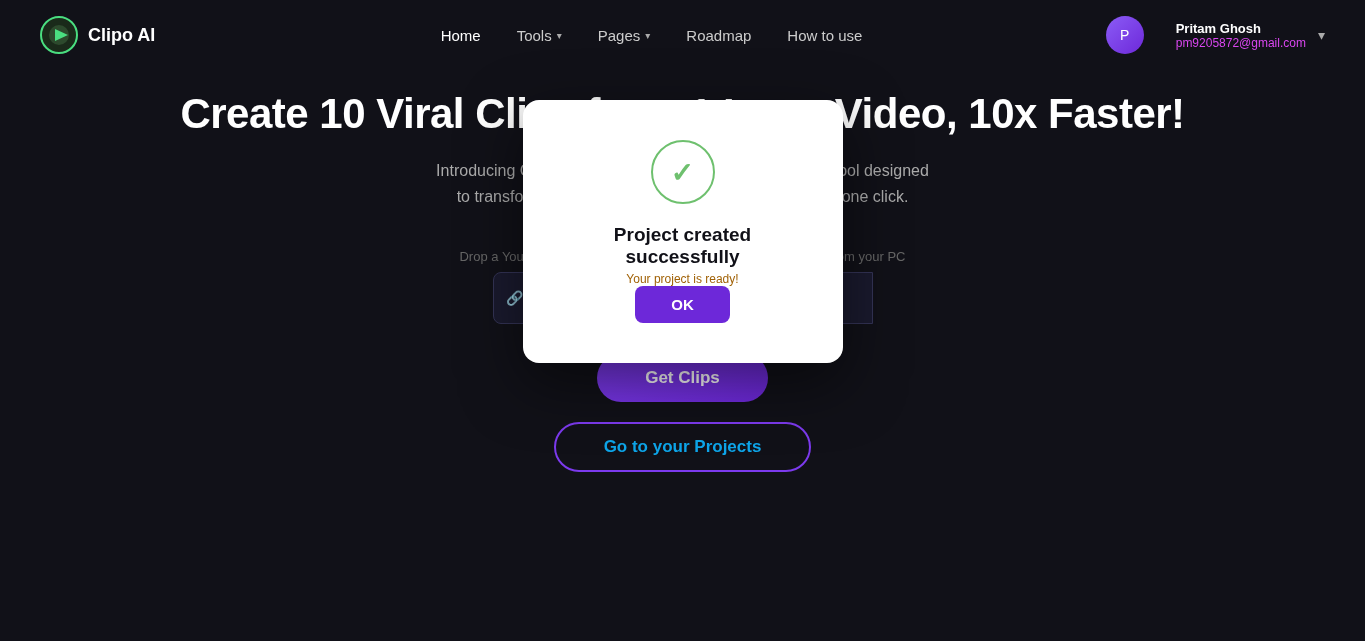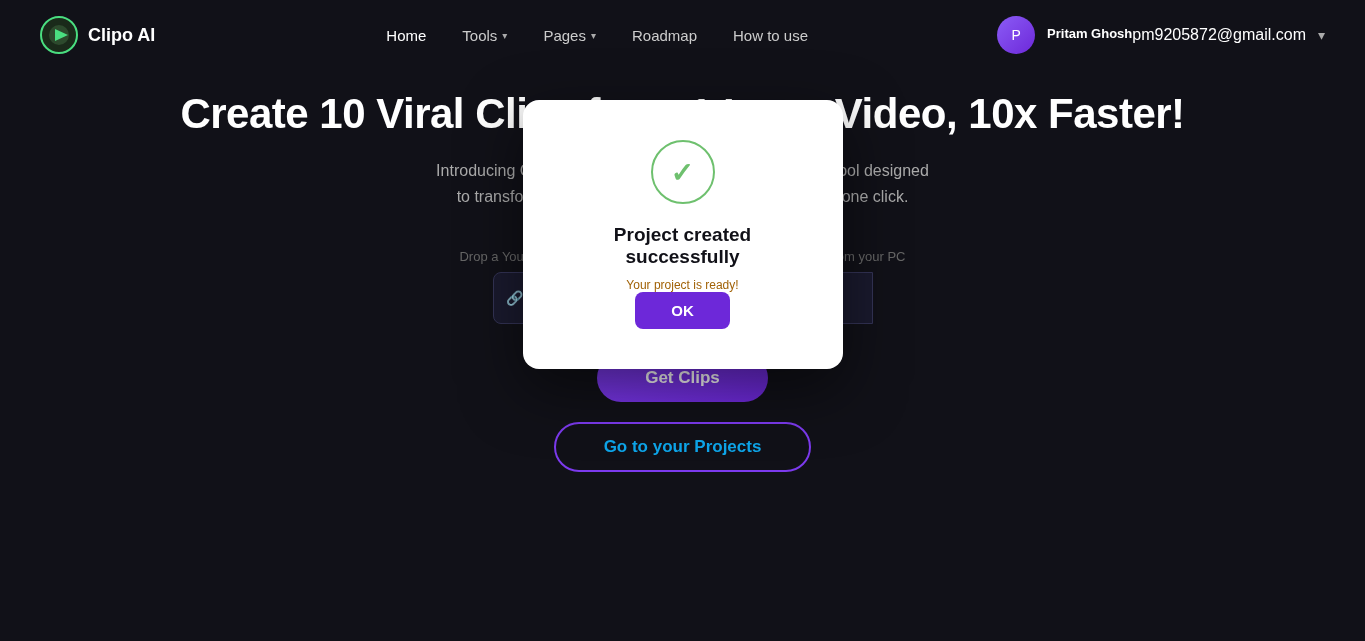--- a/index.html
+++ b/index.html
@@ -67,30 +67,31 @@
       border-radius: 50%;
       background: linear-gradient(135deg, #8b5cf6, #6d28d9);
       display: flex;
       align-items: center;
       justify-content: center;
       font-size: 14px;
       color: white;
     }
     .user-info {
       display: flex;
-      flex-direction: row;
+      flex-direction: column;
+      margin-left: 20px;
     }
     .user-name {
       color: #ffffff;
       font-size: 13px;
       font-weight: 600;
     }
     .user-email {
-      color: #ffffff;
-      font-size: 16px;
+      color: #d946ef;
+      font-size: 12px;
     }
     .dropdown-arrow {
       color: #aaaaaa;
       font-size: 14px;
       cursor: pointer;
     }
 
     
     .main-content {
       text-align: center;
@@ -219,21 +220,21 @@
     }
     .modal-check {
       color: #6ec06e;
       font-size: 28px;
       font-weight: bold;
     }
     .modal-title {
       color: #111118;
       font-size: 19px;
       font-weight: 700;
-      margin-bottom: 10px;
+      margin-bottom: 4px;
     }
     .modal-subtitle {
       color: #a16207;
       font-size: 12px;
     }
     .modal-ok-btn {
       background: #6d28d9;
       color: #ffffff;
       border: none;
       border-radius: 8px;

